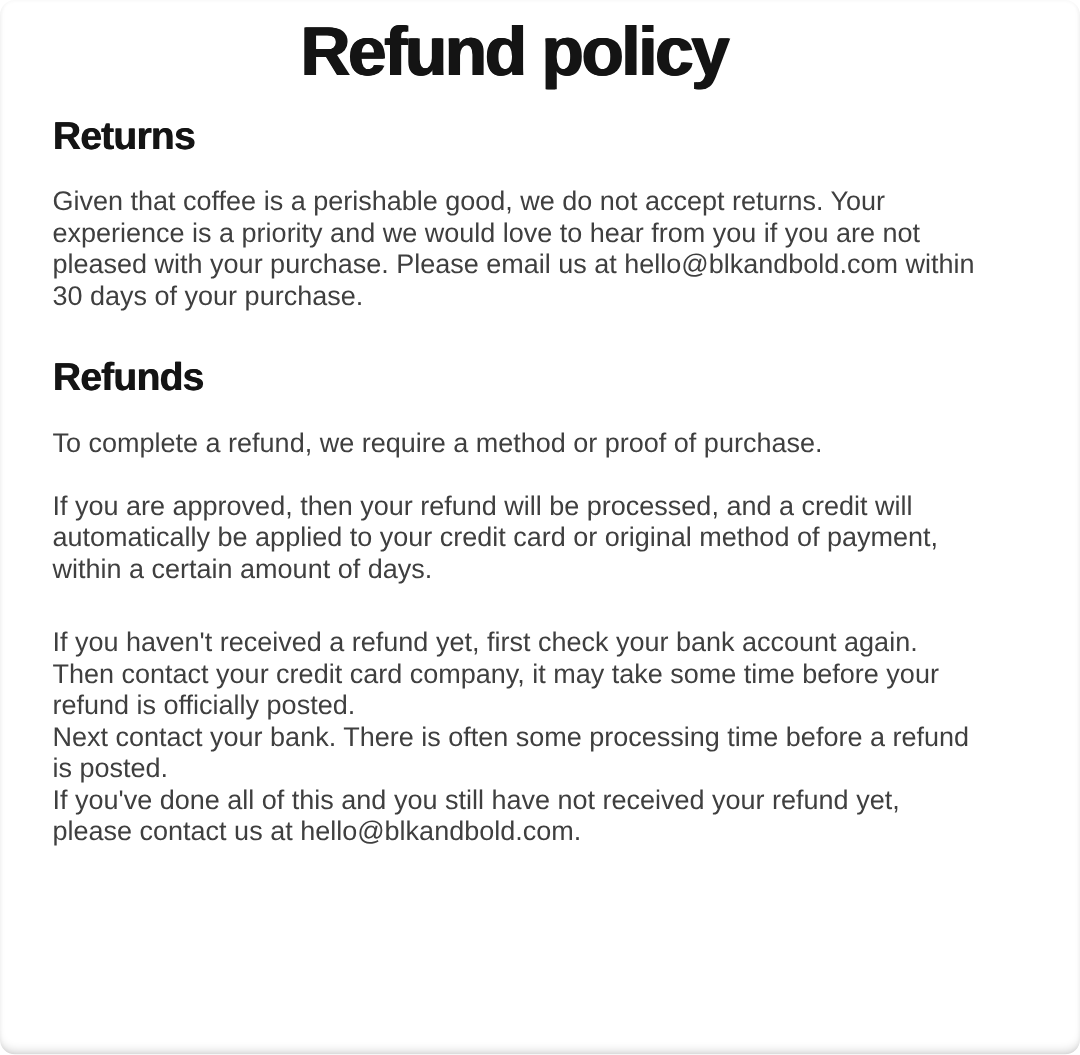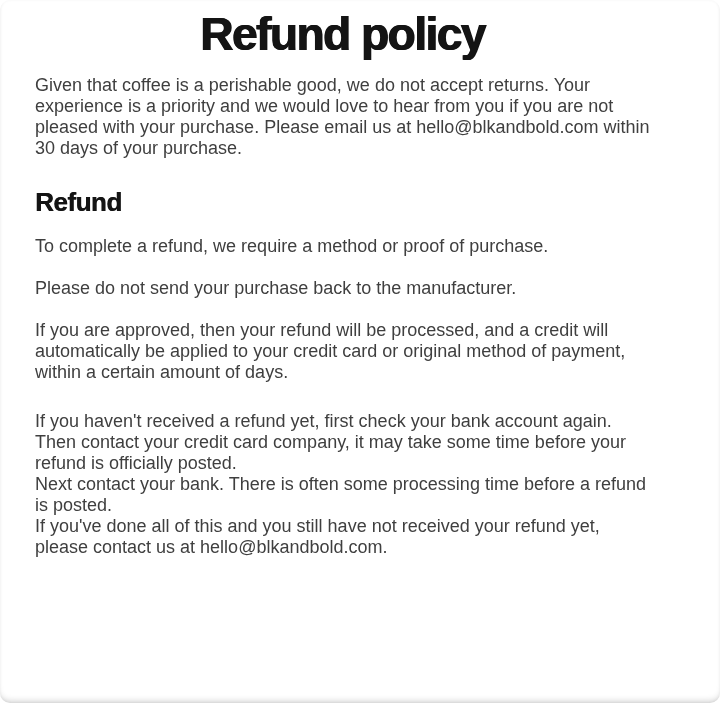--- a/index.html
+++ b/index.html
@@ -51,27 +51,27 @@
   }
 </style>
 </head>
 <body>
 
 <div class="page">
 
   <h1 class="page-title">Refund policy</h1>
 
   <section>
+    <h2 class="section-heading">Returns</h2>
     <p class="body-paragraph">Given that coffee is a perishable good, we do not accept returns. Your experience is a priority and we would love to hear from you if you are not pleased with your purchase. Please email us at hello@blkandbold.com within 30 days of your purchase.</p>
   </section>
 
   <section>
-    <h2 class="section-heading">Refund</h2>
+    <h2 class="section-heading">Refunds</h2>
     <p class="body-paragraph">To complete a refund, we require a method or proof of purchase.</p>
-    <p class="body-paragraph">Please do not send your purchase back to the manufacturer.</p>
     <p class="body-paragraph">If you are approved, then your refund will be processed, and a credit will automatically be applied to your credit card or original method of payment, within a certain amount of days.</p>
   </section>
 
   <section>
     <p class="body-paragraph">If you haven't received a refund yet, first check your bank account again.
 Then contact your credit card company, it may take some time before your refund is officially posted.
 Next contact your bank. There is often some processing time before a refund is posted.
 If you've done all of this and you still have not received your refund yet, please contact us at hello@blkandbold.com.</p>
   </section>
 

